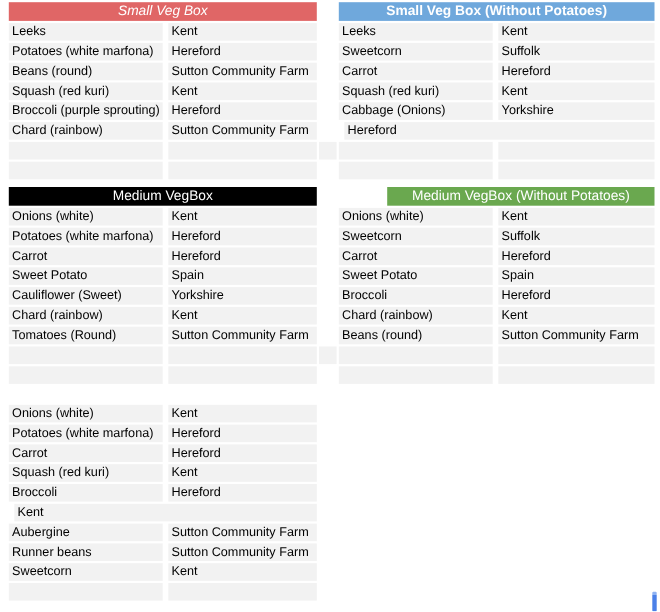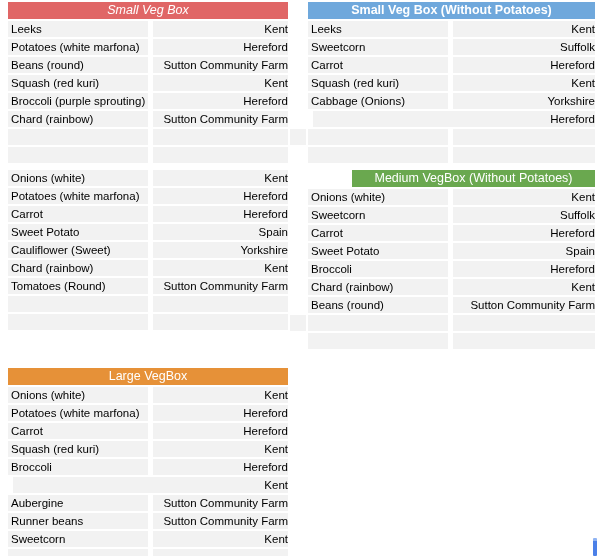--- a/index.html
+++ b/index.html
@@ -40,21 +40,21 @@
     background: var(--row-bg, #f2f2f2);
     color: var(--cell-text, #000000);
     font-size: 11.5px;
     line-height: 16px;
     padding-left: 3px;
     white-space: nowrap;
     overflow: hidden;
   }
   .c1 { width: 140px; }
   .gapcol { width: 5px; background: #ffffff; }
-  .c2 { flex: 1; text-align: right; }
+  .c2 { flex: 1; }
 
   .gap-cell {
     position: absolute;
     width: 16px; height: 16px;
     background: var(--row-bg, #f2f2f2);
   }
   .g1 { left: 290px; top: 129px; }
   .g2 { left: 290px; top: 315px; }
 
   .scroll-thumb {
@@ -159,20 +159,21 @@
         </div>
         <div class="tbl-row">
           <div class="cell c1"></div>
           <div class="gapcol"></div>
           <div class="cell c2"></div>
         </div>
       </div>
   </div>
 
   <div class="veg-table t2">
+    <div class="tbl-header" style="background: rgb(0, 0, 0);">Medium VegBox</div>
     <div class="tbl-body">
         <div class="tbl-row">
           <div class="cell c1">Onions (white)</div>
           <div class="gapcol"></div>
           <div class="cell c2">Kent</div>
         </div>
         <div class="tbl-row">
           <div class="cell c1">Potatoes (white marfona)</div>
           <div class="gapcol"></div>
           <div class="cell c2">Hereford</div>
@@ -260,21 +261,20 @@
         </div>
         <div class="tbl-row">
           <div class="cell c1"></div>
           <div class="gapcol"></div>
           <div class="cell c2"></div>
         </div>
       </div>
   </div>
 
   <div class="veg-table t4">
-    <div class="tbl-header" style="background: rgb(230, 145, 56);">Large VegBox</div>
     <div class="tbl-body">
         <div class="tbl-row">
           <div class="cell c1">Onions (white)</div>
           <div class="gapcol"></div>
           <div class="cell c2">Kent</div>
         </div>
         <div class="tbl-row">
           <div class="cell c1">Potatoes (white marfona)</div>
           <div class="gapcol"></div>
           <div class="cell c2">Hereford</div>

